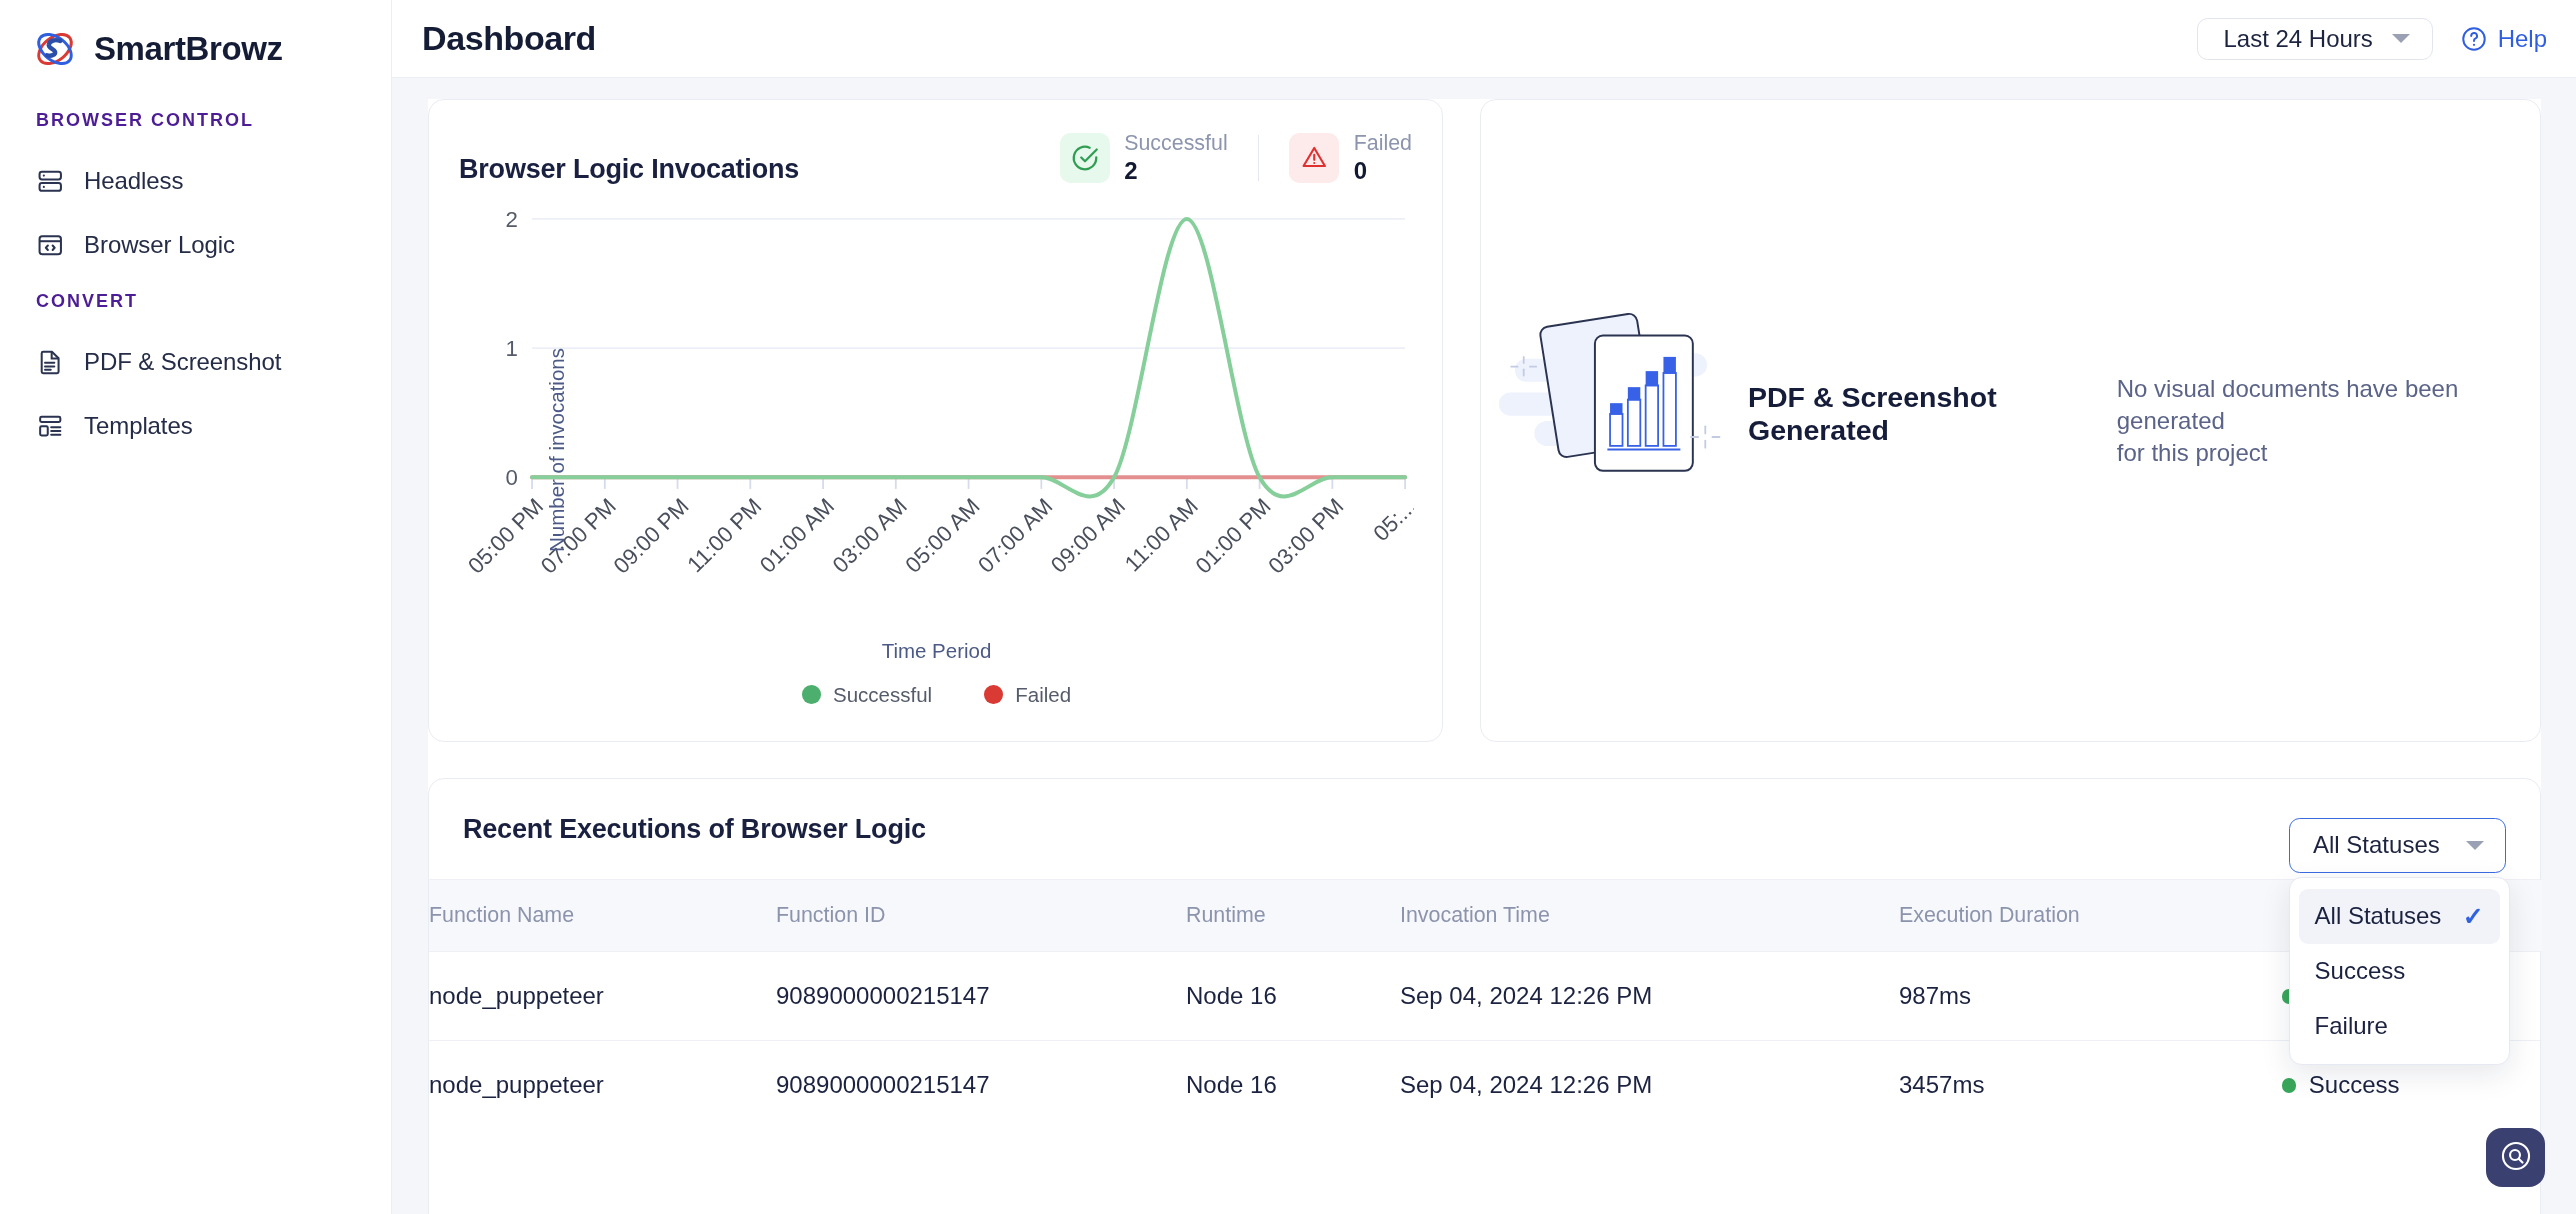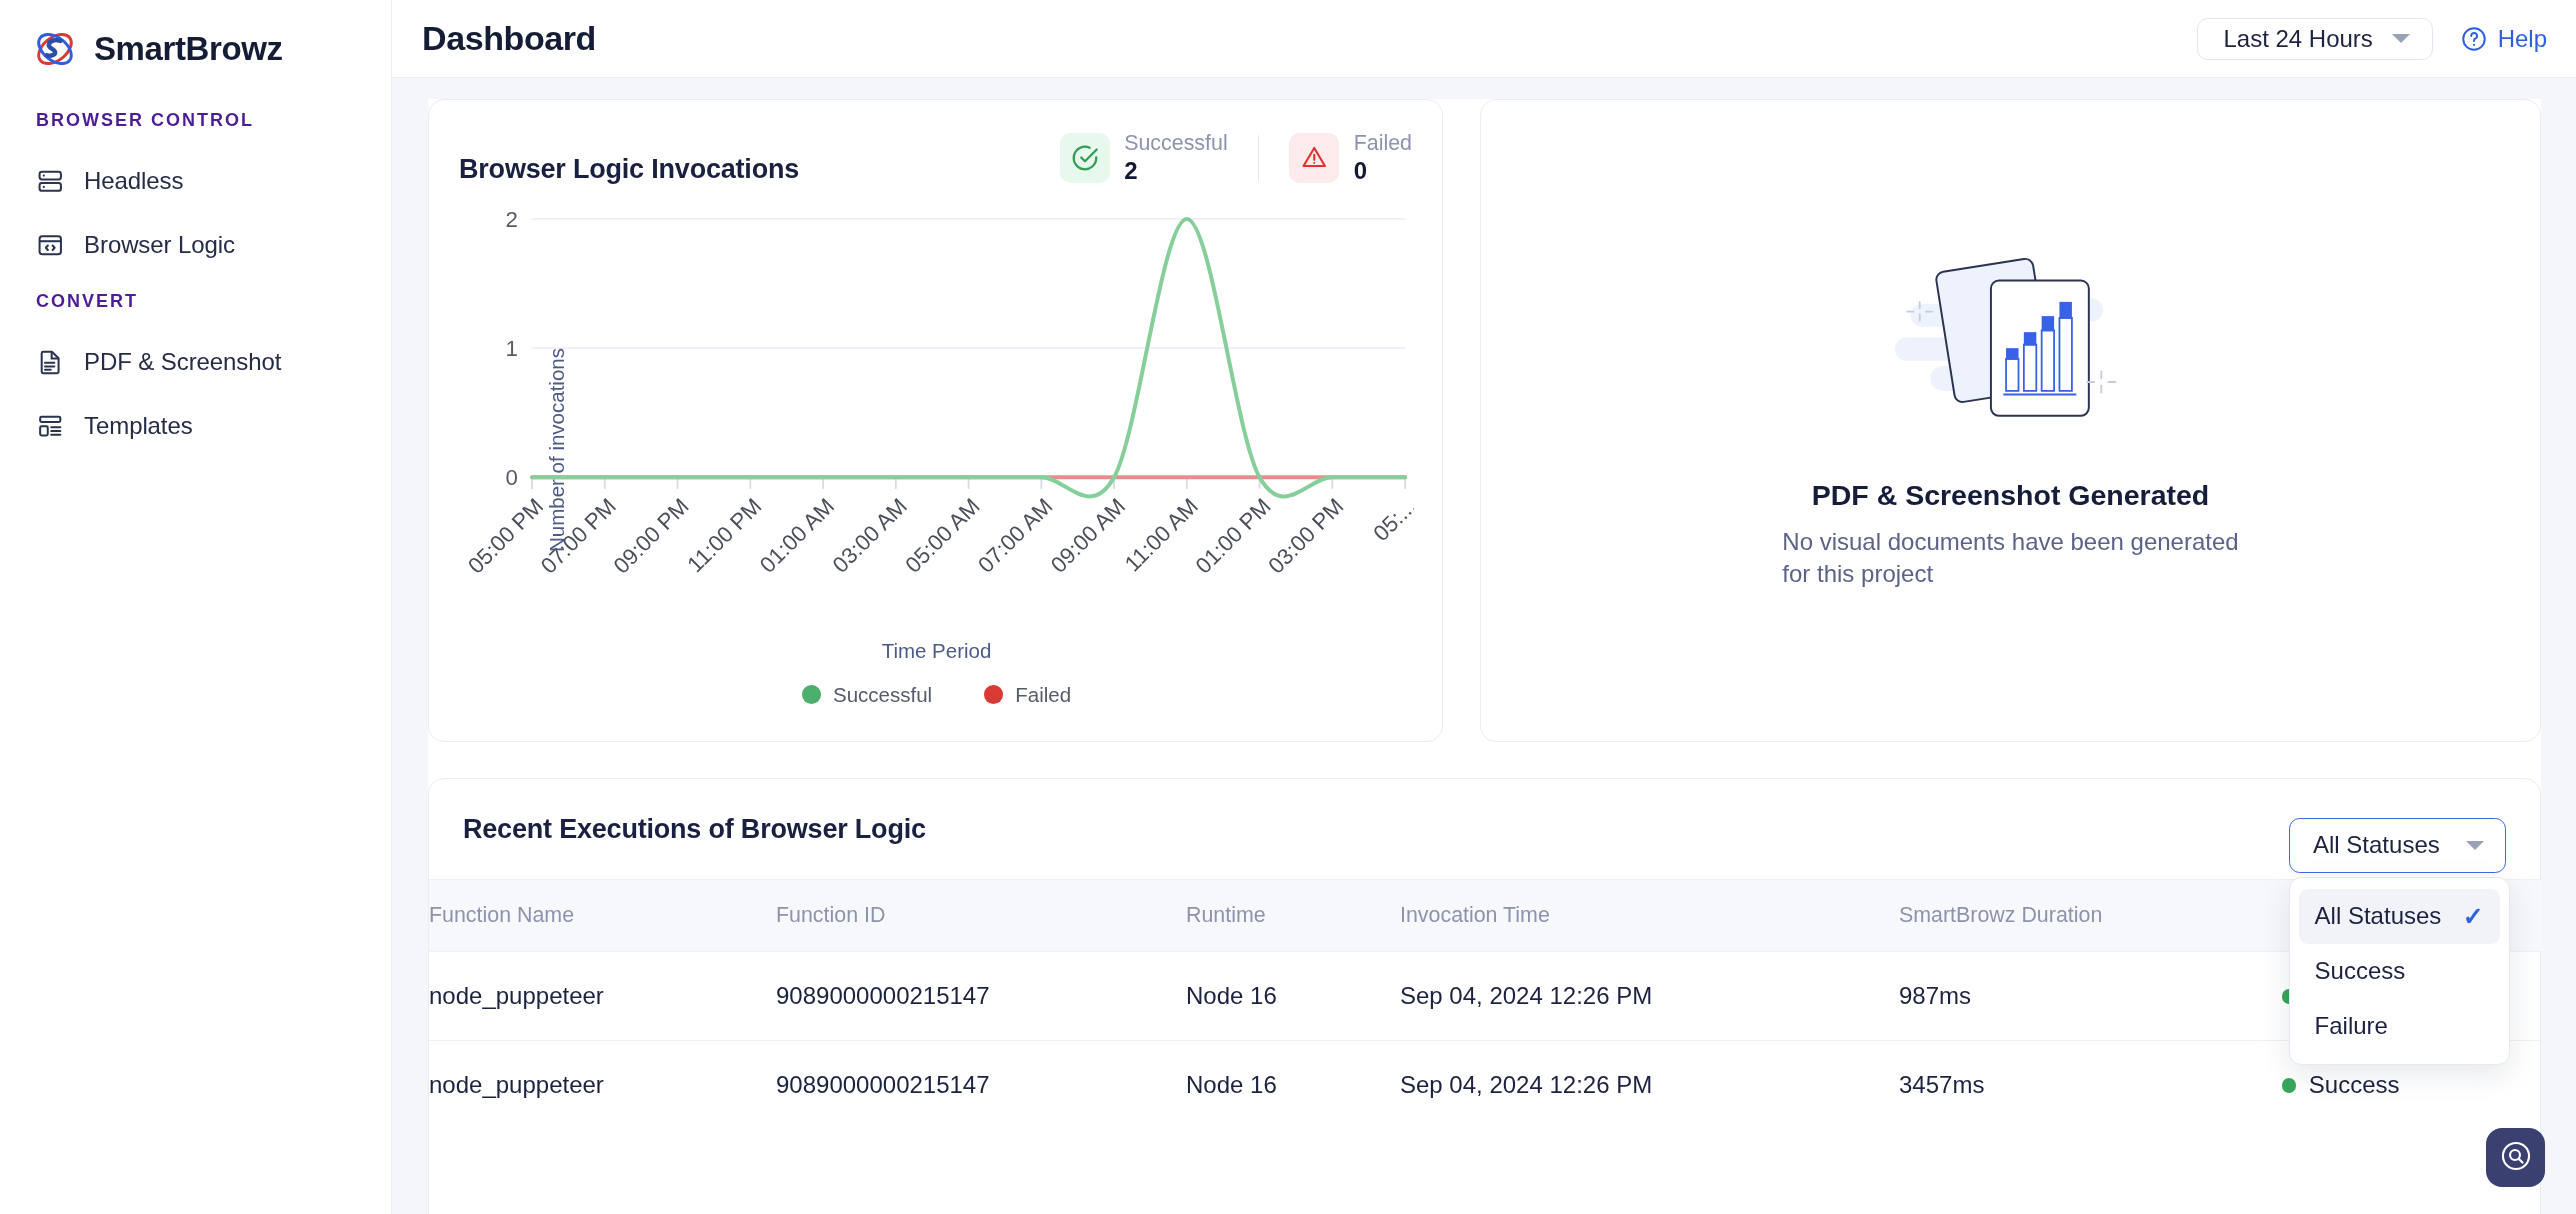--- a/index.html
+++ b/index.html
@@ -81,21 +81,21 @@
     transform: translateY(-50%) rotate(-90deg); transform-origin: center;
     font-size: 20.5px; color: #4c5a86; white-space: nowrap;
   }
   .x-axis-title { position: absolute; bottom: 37px; left: 0; right: 0; text-align: center; font-size: 20.5px; color: #4c5a86; }
   .legend { position: absolute; bottom: -7.1px; left: 0; right: 0; display: flex; justify-content: center; gap: 52px; }
   .legend-item { display: flex; align-items: center; gap: 12.5px; }
   .legend-dot { width: 18.7px; height: 18.7px; border-radius: 50%; }
   .legend-label { font-size: 20.5px; color: #555b6a; }
 
   
-  .empty-card { width: 1113px; height: 643px; display: flex; flex-direction: column; align-items: center; justify-content: center; }
+  .empty-card { width: 1113px; height: 643px; display: flex; flex-direction: row; align-items: center; justify-content: center; }
   .empty-art { margin-bottom: 37px; }
   .empty-title { font-size: 28.5px; font-weight: 700; color: #161d3a; margin-bottom: 14.3px; }
   .empty-sub { font-size: 24px; color: #5b6488; text-align: left; line-height: 1.34; }
 
   
   .table-card { margin-top: 36px; width: 2113px; height: 472px; position: relative; }
   .table-head-row { display: flex; align-items: center; height: 100px; padding: 0 34px; }
   .table-title { font-size: 27px; font-weight: 700; color: #1a2140; letter-spacing: -0.2px; }
   .status-filter-wrap { margin-left: auto; position: relative; margin-top: 32px; }
   .status-select {
@@ -384,21 +384,21 @@
             </div>
           </div>
 
           <table class="exec">
             <thead>
               <tr>
                 <th class="c1">Function Name</th>
                 <th class="c2">Function ID</th>
                 <th class="c3">Runtime</th>
                 <th class="c4">Invocation Time</th>
-                <th class="c5">SmartBrowz Duration</th>
+                <th class="c5">Execution Duration</th>
                 <th class="c6"></th>
               </tr>
             </thead>
             <tbody>
               <tr>
                 <td class="c1">node_puppeteer</td>
                 <td class="c2">9089000000215147</td>
                 <td class="c3">Node 16</td>
                 <td class="c4">Sep 04, 2024 12:26 PM</td>
                 <td class="c5">987ms</td>

